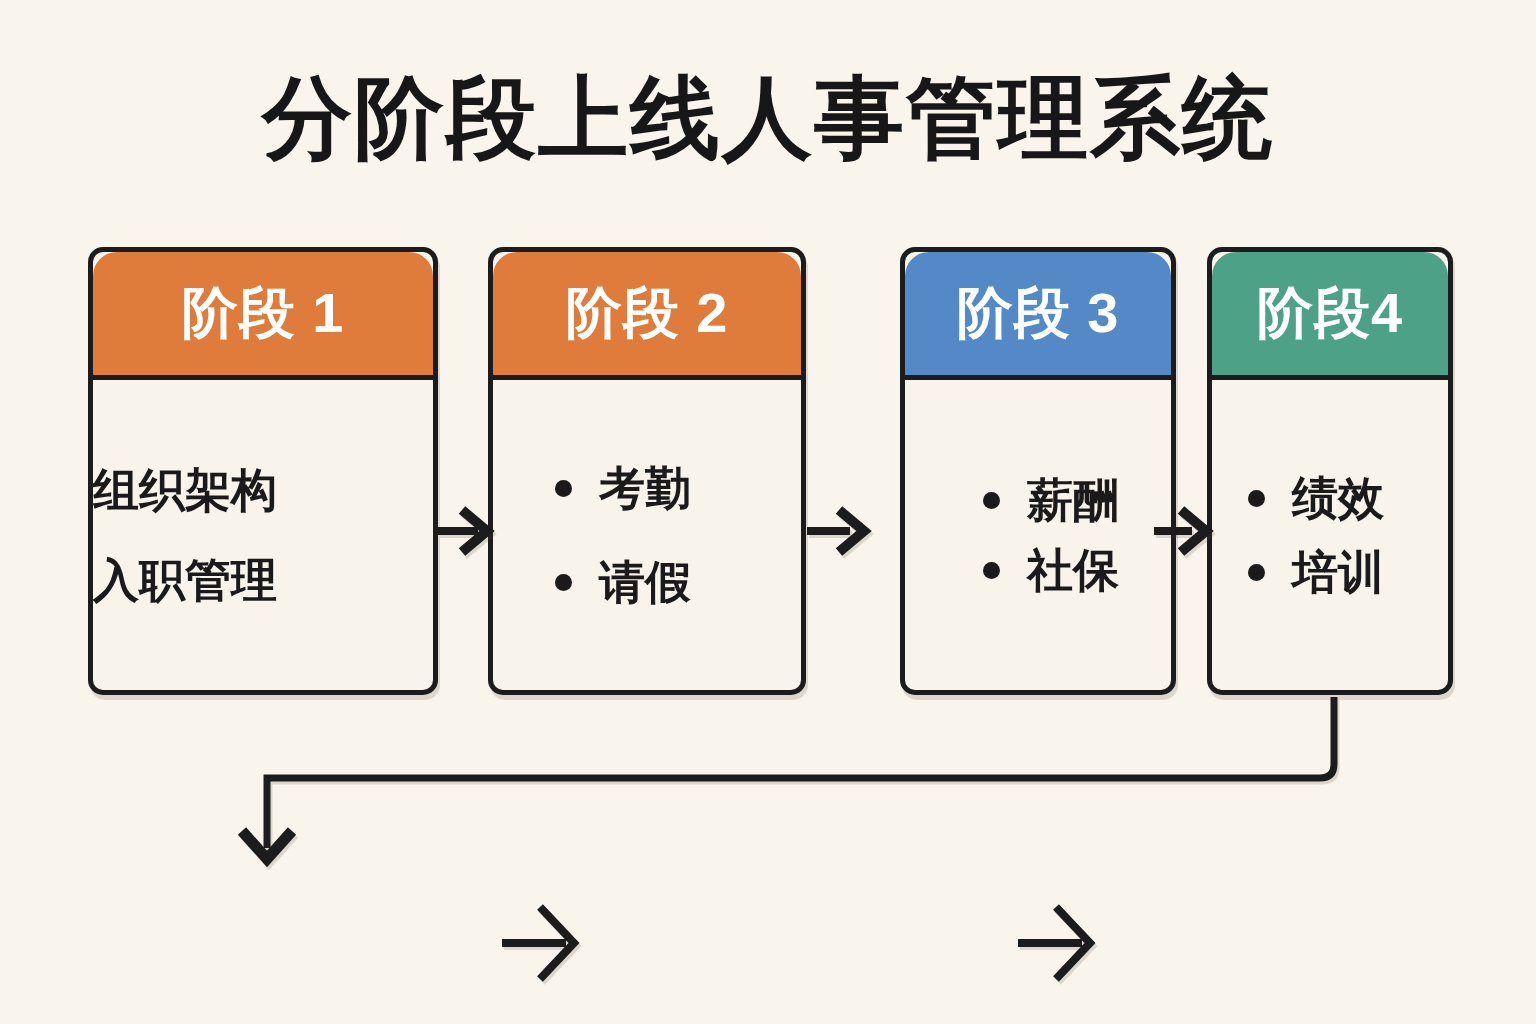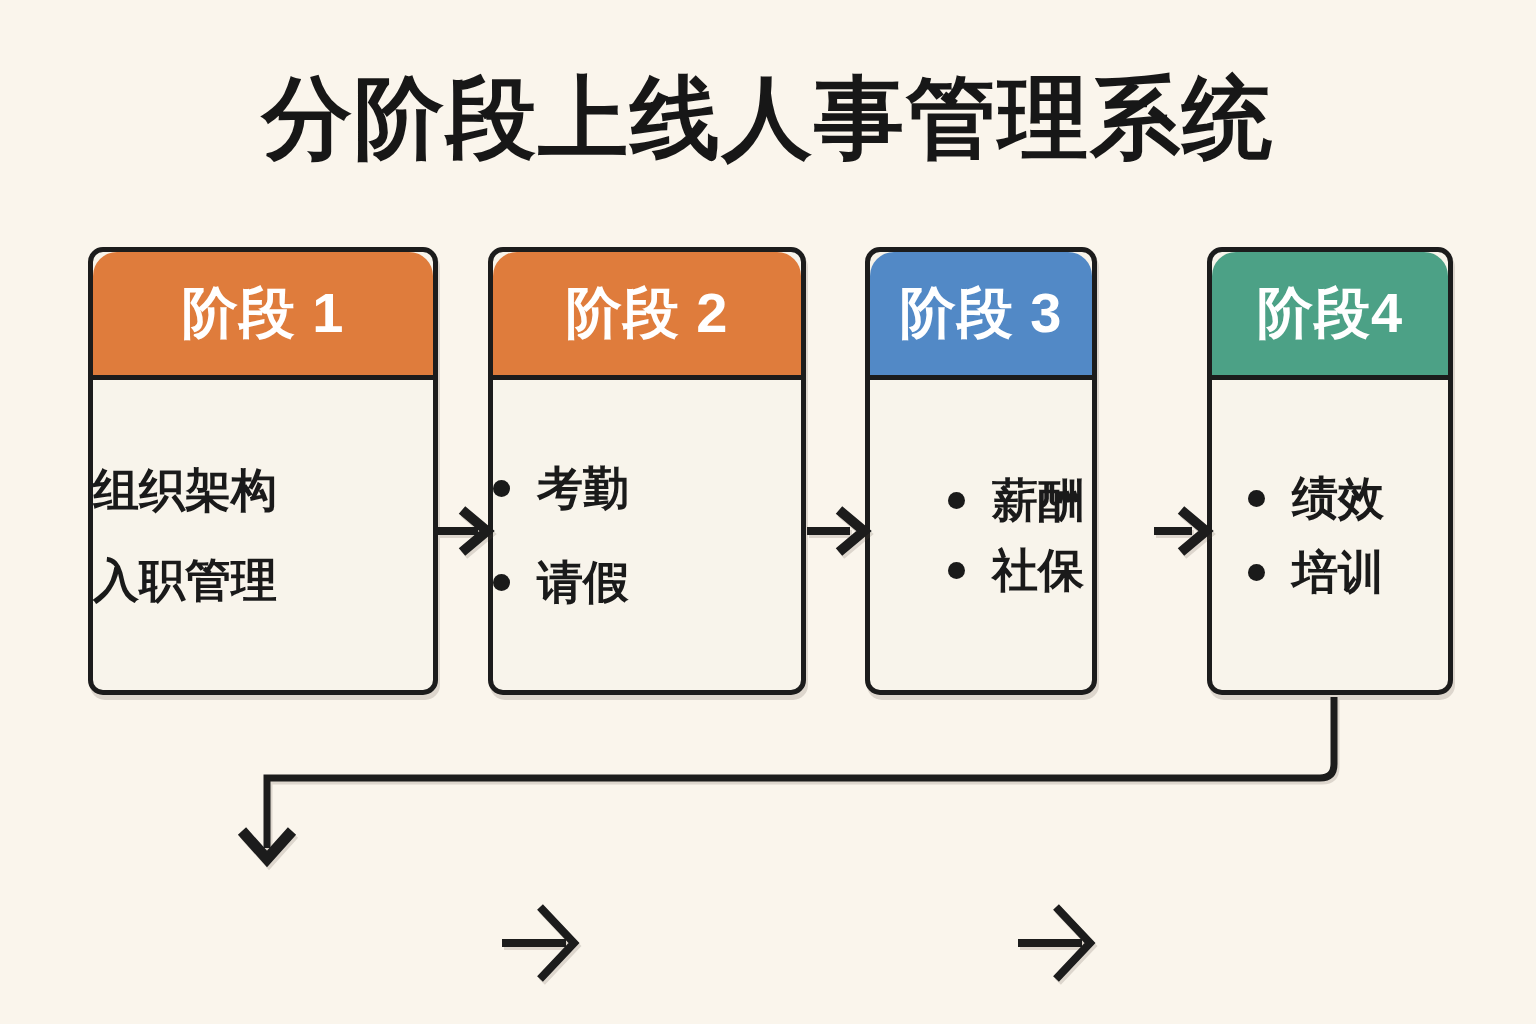--- a/index.html
+++ b/index.html
@@ -30,24 +30,24 @@
   .item{
     display:flex;align-items:center;
     font-size:46px;font-weight:700;line-height:1;
   }
   .bullet{
     width:17px;height:17px;background:#1A1A1A;border-radius:50%;
     margin-right:27px;flex:0 0 auto;
   }
   #stage1{left:88px;width:350px;}
   #stage2{left:488px;width:318px;}
-  #stage3{left:865px;width:232px;}
+  #stage3{left:900px;width:276px;}
   #stage4{left:1207px;width:246px;}
   #stage1 .stage-body{align-items:flex-start;gap:44px;}
-  #stage2 .stage-body{gap:48px;}
+  #stage2 .stage-body{padding-left:62px;gap:48px;}
   #stage3 .stage-body{padding-left:78px;gap:24px;}
   #stage4 .stage-body{padding-left:36px;gap:28px;}
   svg.connectors{
     position:absolute;left:0;top:0;width:1536px;height:1024px;
     pointer-events:none;
     filter:drop-shadow(2px 3px 0 rgba(90,78,64,0.18));
   }
 </style>
 </head>
 <body>

